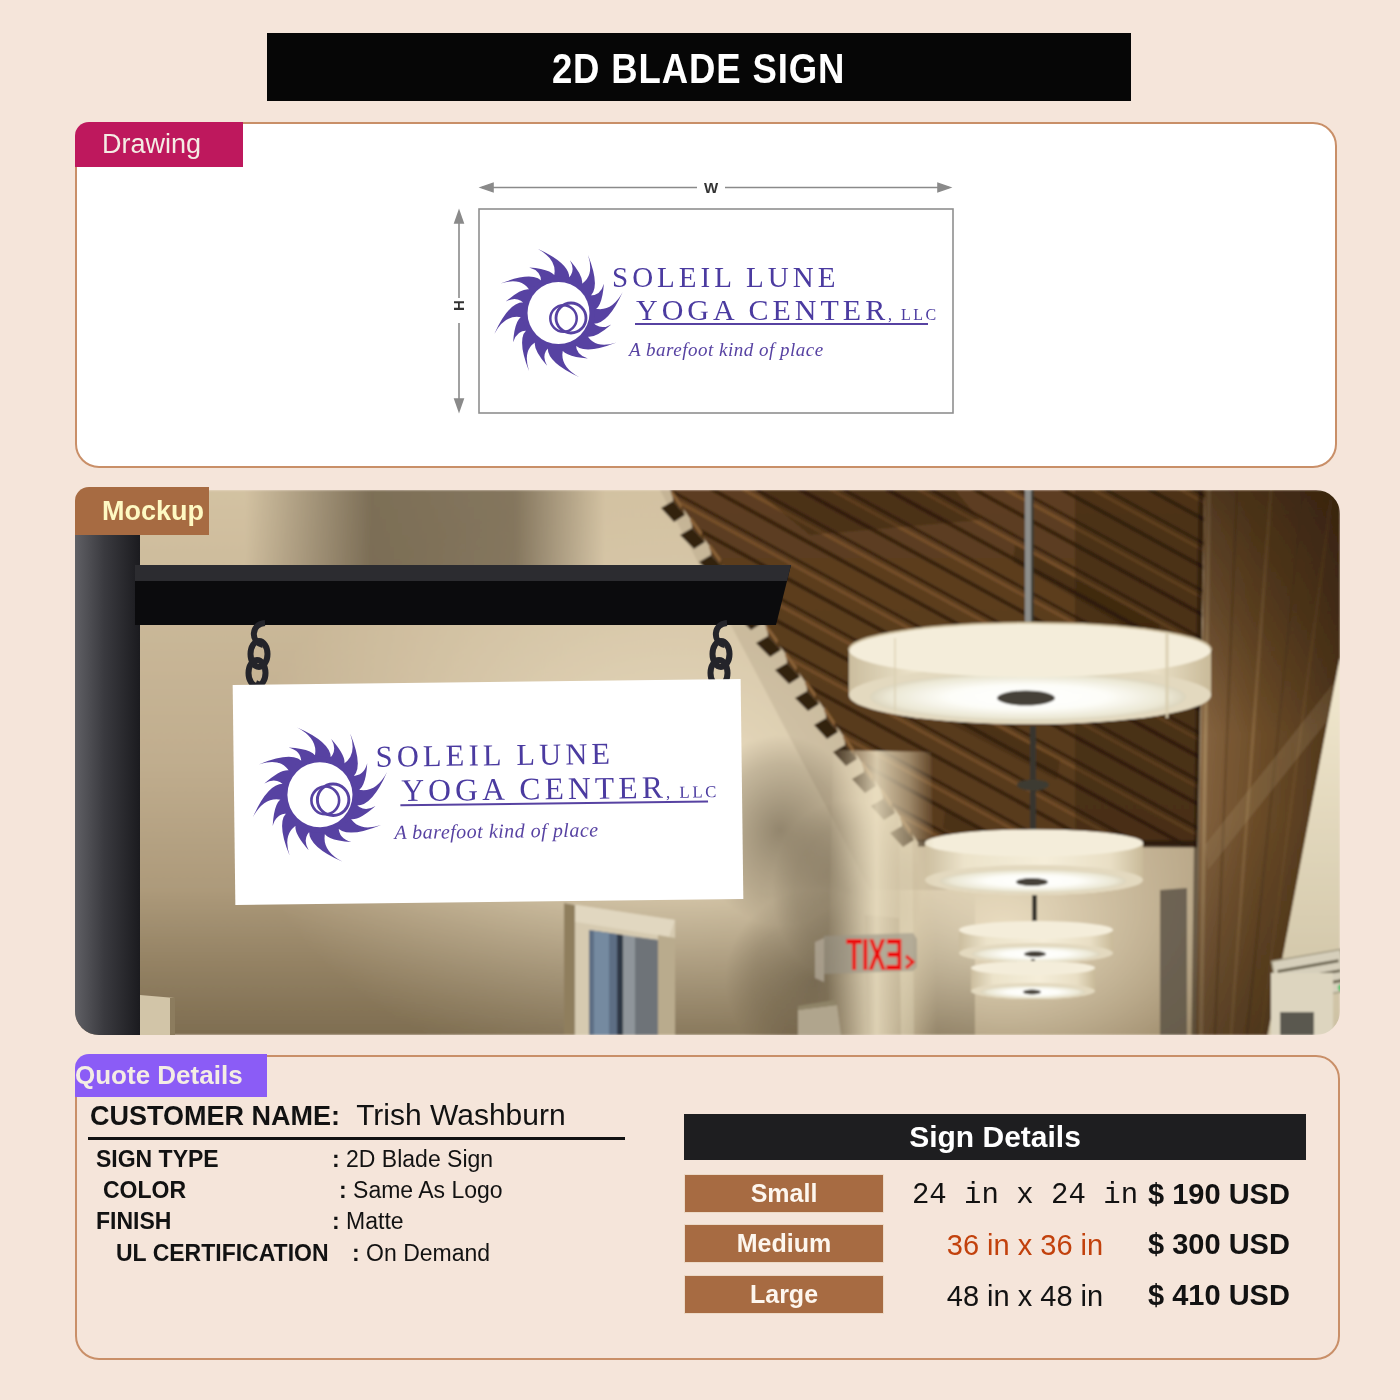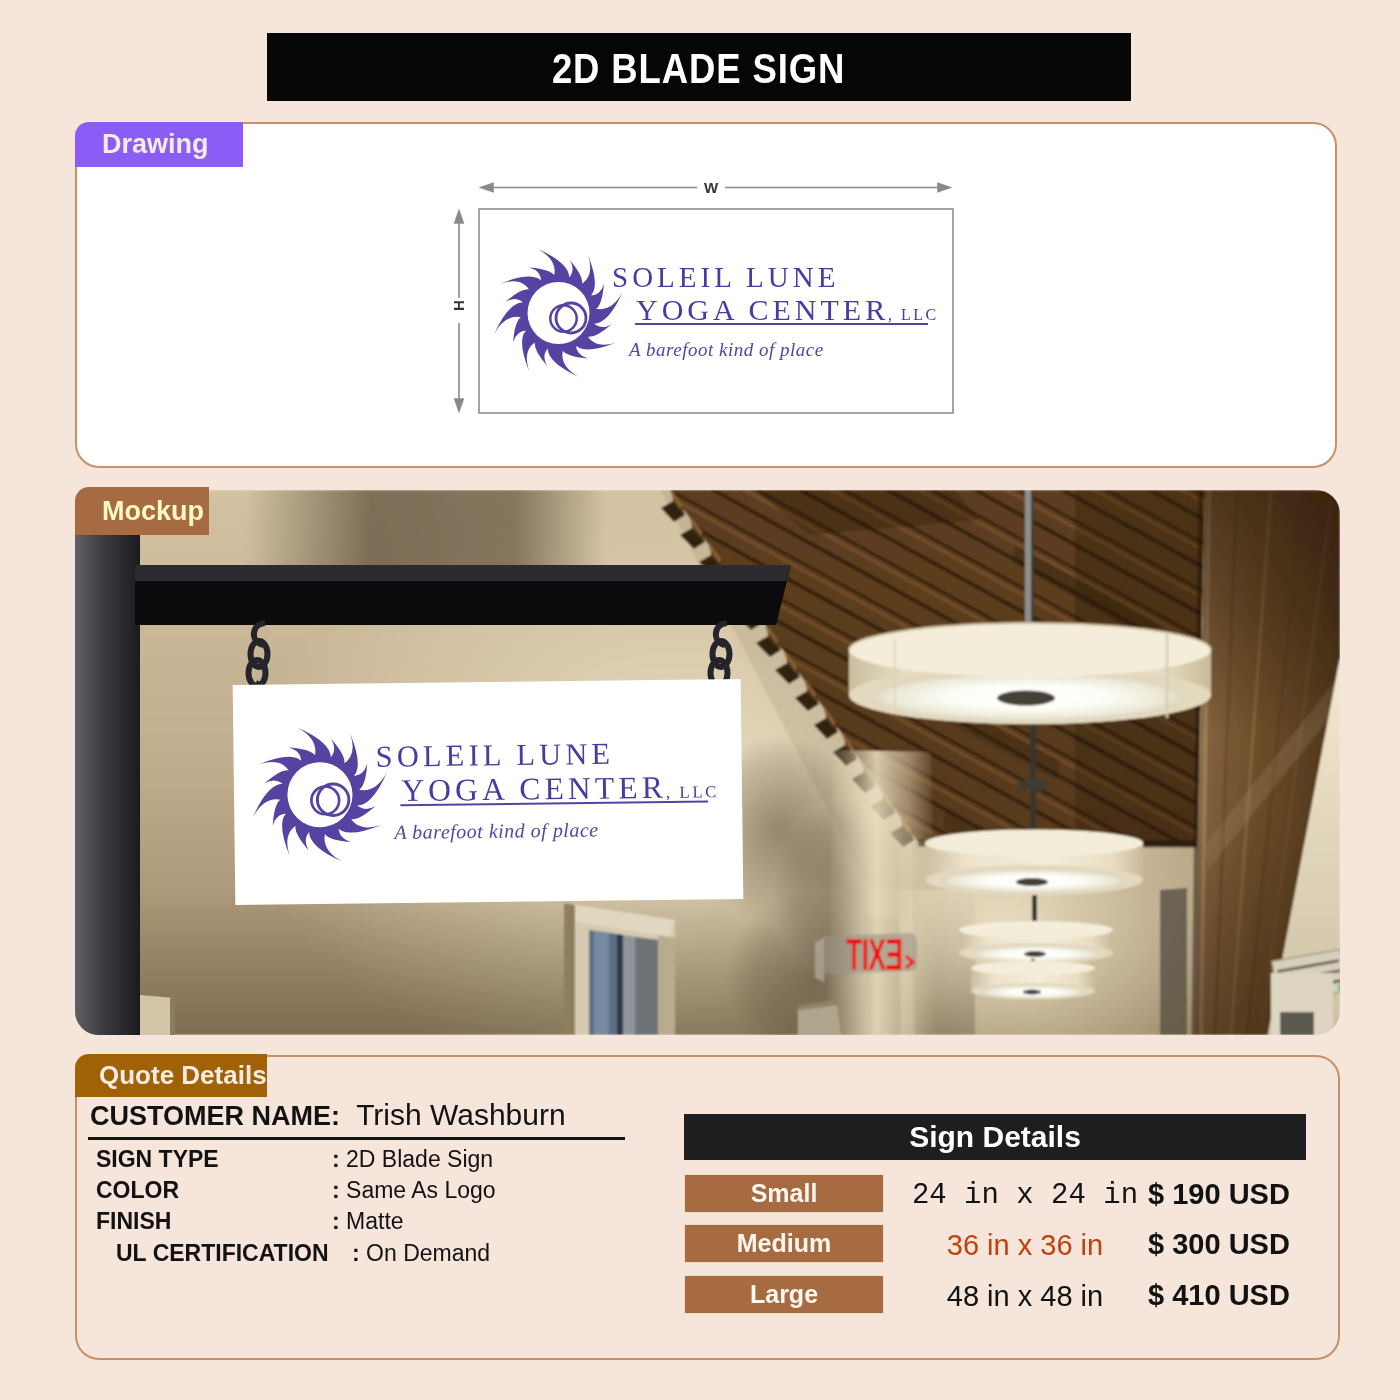--- a/index.html
+++ b/index.html
@@ -6,21 +6,21 @@
   body{width:1400px;height:1400px;background:#f5e5da;font-family:"Liberation Sans",sans-serif;position:relative;overflow:hidden;}
   .abs{position:absolute;}
 </style>
 </head>
 <body>
 
 <div class="abs" style="left:267px;top:33px;width:864px;height:68px;background:#060606;color:#fff;text-align:center;"><span style="display:inline-block;font-size:43px;font-weight:bold;letter-spacing:1px;line-height:70px;transform:scaleX(0.85);">2D BLADE SIGN</span></div>
 
 <div class="abs" style="left:75px;top:122px;width:1262px;height:346px;background:#ffffff;border:2px solid #c98f68;border-radius:24px;box-sizing:border-box;"></div>
 
-<div class="abs" style="left:75px;top:122px;width:168px;height:45px;background:#8b5cf6;border-radius:14px 0 0 0;color:#f4ece4;font-size:27px;font-weight:bold;line-height:45px;padding-left:27px;box-sizing:border-box;">Drawing</div>
+<div class="abs" style="left:75px;top:122px;width:168px;height:45px;background:#be185d;border-radius:14px 0 0 0;color:#f4ece4;font-size:27px;font-weight:normal;line-height:45px;padding-left:27px;box-sizing:border-box;">Drawing</div>
 
 <svg class="abs" style="left:75px;top:122px;" width="1262" height="346" viewBox="0 0 1262 346">
   <defs>
     <g id="logo">
 
       <path fill="#5742a2" d="M62.8 40.5 Q70.3 21.1 47.6 8.8 Q83.5 25.0 78.7 41.6 Z M75.6 40.8 Q87.0 32.5 79.9 20.2 Q97.7 40.8 89.9 47.9 Z M87.4 46.0 Q105.5 38.5 98.0 15.1 Q111.9 50.3 97.9 58.0 Z M96.3 55.3 Q110.2 57.4 113.9 43.7 Q111.9 70.9 101.4 70.4 Z M101.0 67.3 Q120.4 74.8 132.7 52.1 Q116.5 88.0 99.9 83.2 Z M100.7 80.1 Q109.0 91.5 121.3 84.4 Q100.7 102.2 93.6 94.4 Z M95.5 91.9 Q103.0 110.0 126.4 102.5 Q91.2 116.4 83.5 102.4 Z M86.2 100.8 Q84.1 114.7 97.8 118.4 Q70.6 116.4 71.1 105.9 Z M74.2 105.5 Q66.7 124.9 89.4 137.2 Q53.5 121.0 58.3 104.4 Z M61.4 105.2 Q50.0 113.5 57.1 125.8 Q39.3 105.2 47.1 98.1 Z M49.6 100.0 Q31.5 107.5 39.0 130.9 Q25.1 95.7 39.1 88.0 Z M40.7 90.7 Q26.8 88.6 23.1 102.3 Q25.1 75.1 35.6 75.6 Z M36.0 78.7 Q16.6 71.2 4.3 93.9 Q20.5 58.0 37.1 62.8 Z M36.3 65.9 Q28.0 54.5 15.7 61.6 Q36.3 43.8 43.4 51.6 Z M41.5 54.1 Q34.0 36.0 10.6 43.5 Q45.8 29.6 53.5 43.6 Z M50.8 45.2 Q52.9 31.3 39.2 27.6 Q66.4 29.6 65.9 40.1 Z"></path>
 
       <circle cx="68.5" cy="73" r="36.5" fill="#5742a2"></circle>
       <circle cx="68.5" cy="73" r="31" fill="#ffffff"></circle>
 
@@ -382,29 +382,29 @@
     <rect x="159" y="192" width="508" height="220" fill="#ffffff"></rect>
 
     <use href="#logo" transform="translate(173,226) scale(1.05)"></use>
   </g>
 </svg>
 
 <div class="abs" style="left:75px;top:487px;width:134px;height:48px;background:#a76b42;border-radius:14px 0 0 0;color:#fef9c3;font-size:27px;font-weight:bold;line-height:48px;padding-left:27px;box-sizing:border-box;">Mockup</div>
 
 <div class="abs" style="left:75px;top:1055px;width:1265px;height:305px;border:2px solid #c98f68;border-radius:24px;box-sizing:border-box;"></div>
 
-<div class="abs" style="left:75px;top:1054px;width:192px;height:43px;background:#a16207;border-radius:14px 0 0 0;color:#f4ece4;font-size:26px;font-weight:bold;line-height:43px;padding-left:24px;box-sizing:border-box;">Quote Details</div>
+<div class="abs" style="left:75px;top:1054px;width:192px;height:43px;background:#8b5cf6;border-radius:14px 0 0 0;color:#f4ece4;font-size:26px;font-weight:bold;line-height:43px;box-sizing:border-box;">Quote Details</div>
 
 <div class="abs" style="left:90px;top:1097px;height:36px;line-height:36px;font-size:27px;font-weight:bold;color:#121212;">CUSTOMER NAME:<span style="font-weight:normal;font-size:30px;">&nbsp; Trish Washburn</span></div>
 
 <div class="abs" style="left:88px;top:1137px;width:537px;height:2.5px;background:#121212;"></div>
 
 <div class="abs" style="left:96px;top:1144px;font-size:23px;color:#121212;">
   <div style="height:31.2px;line-height:31.2px;"><span style="display:inline-block;width:236px;font-weight:bold;">SIGN TYPE</span><b>:</b> 2D Blade Sign</div>
-  <div style="height:31.2px;line-height:31.2px;"><span style="display:inline-block;width:236px;font-weight:bold;">COLOR</span><b>:</b> Same As Logo</div>
+  <div style="height:31.2px;line-height:31.2px;"><span style="display:inline-block;width:236px;font-weight:bold;margin-left:7px;">COLOR</span><b>:</b> Same As Logo</div>
   <div style="height:31.2px;line-height:31.2px;"><span style="display:inline-block;width:236px;font-weight:bold;">FINISH</span><b>:</b> Matte</div>
   <div style="height:31.2px;line-height:31.2px;"><span style="display:inline-block;width:236px;font-weight:bold;margin-left:20px;">UL CERTIFICATION</span><b>:</b> On Demand</div>
 </div>
 
 <div class="abs" style="left:684px;top:1114px;width:622px;height:46px;background:#1e1e20;color:#fff;font-size:30px;font-weight:bold;text-align:center;line-height:46px;">Sign Details</div>
 
 <div class="abs" style="left:684px;top:1174px;width:200px;height:39px;background:#a76b42;border:1.5px solid #ecd9c6;box-sizing:border-box;color:#fdf6ee;font-size:25px;font-weight:bold;text-align:center;line-height:36px;">Small</div>
 
 <div class="abs" style="left:684px;top:1224px;width:200px;height:39px;background:#a76b42;border:1.5px solid #ecd9c6;box-sizing:border-box;color:#fdf6ee;font-size:25px;font-weight:bold;text-align:center;line-height:36px;">Medium</div>
 

